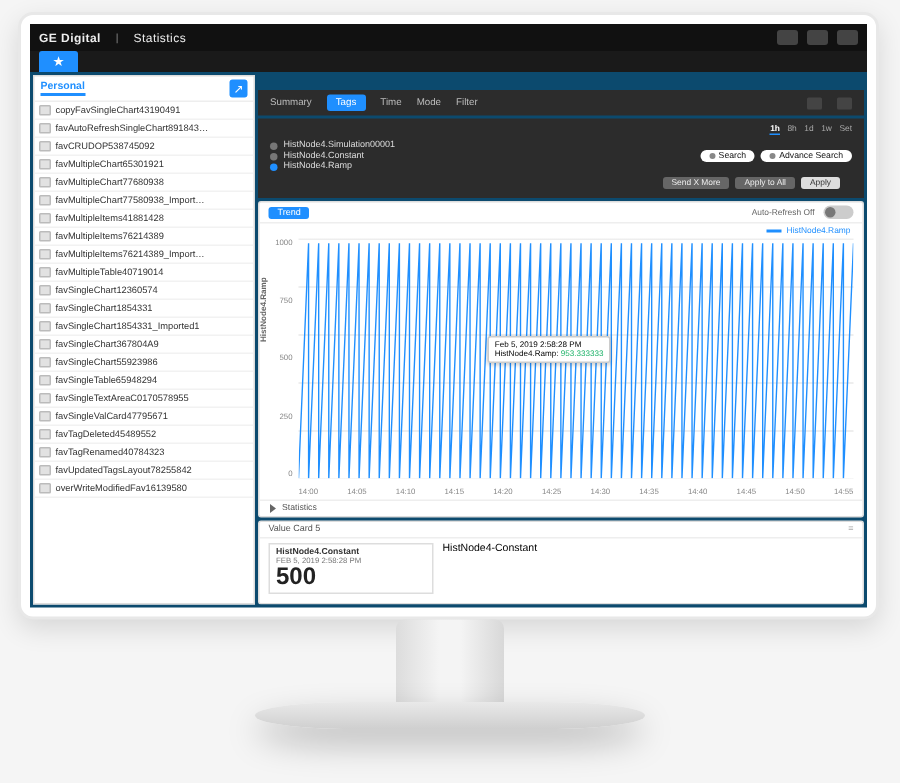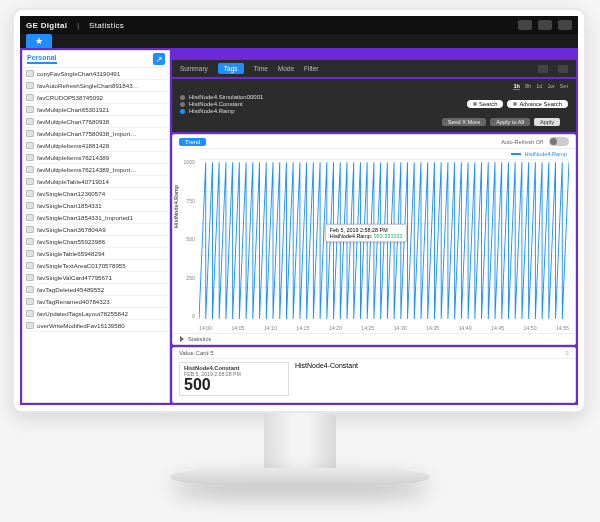--- a/index.html
+++ b/index.html
@@ -33,21 +33,21 @@
     left: 170px; top: 468px;
     width: 260px; height: 18px;
     background: linear-gradient(180deg,#e9e9e9,#cfcfcf);
     border-radius: 50%/100%;
     box-shadow: 0 10px 22px rgba(0,0,0,.25);
   }
 
   
   .screen {
     position: absolute; inset: 6px;
-    background: #6d28d9;
+    background: #0c4a6e;
     overflow: hidden;
     font-size: 7px;
   }
 
   
   .titlebar {
     height: 18px;
     background: #111;
     color: #eee;
     display: flex;

